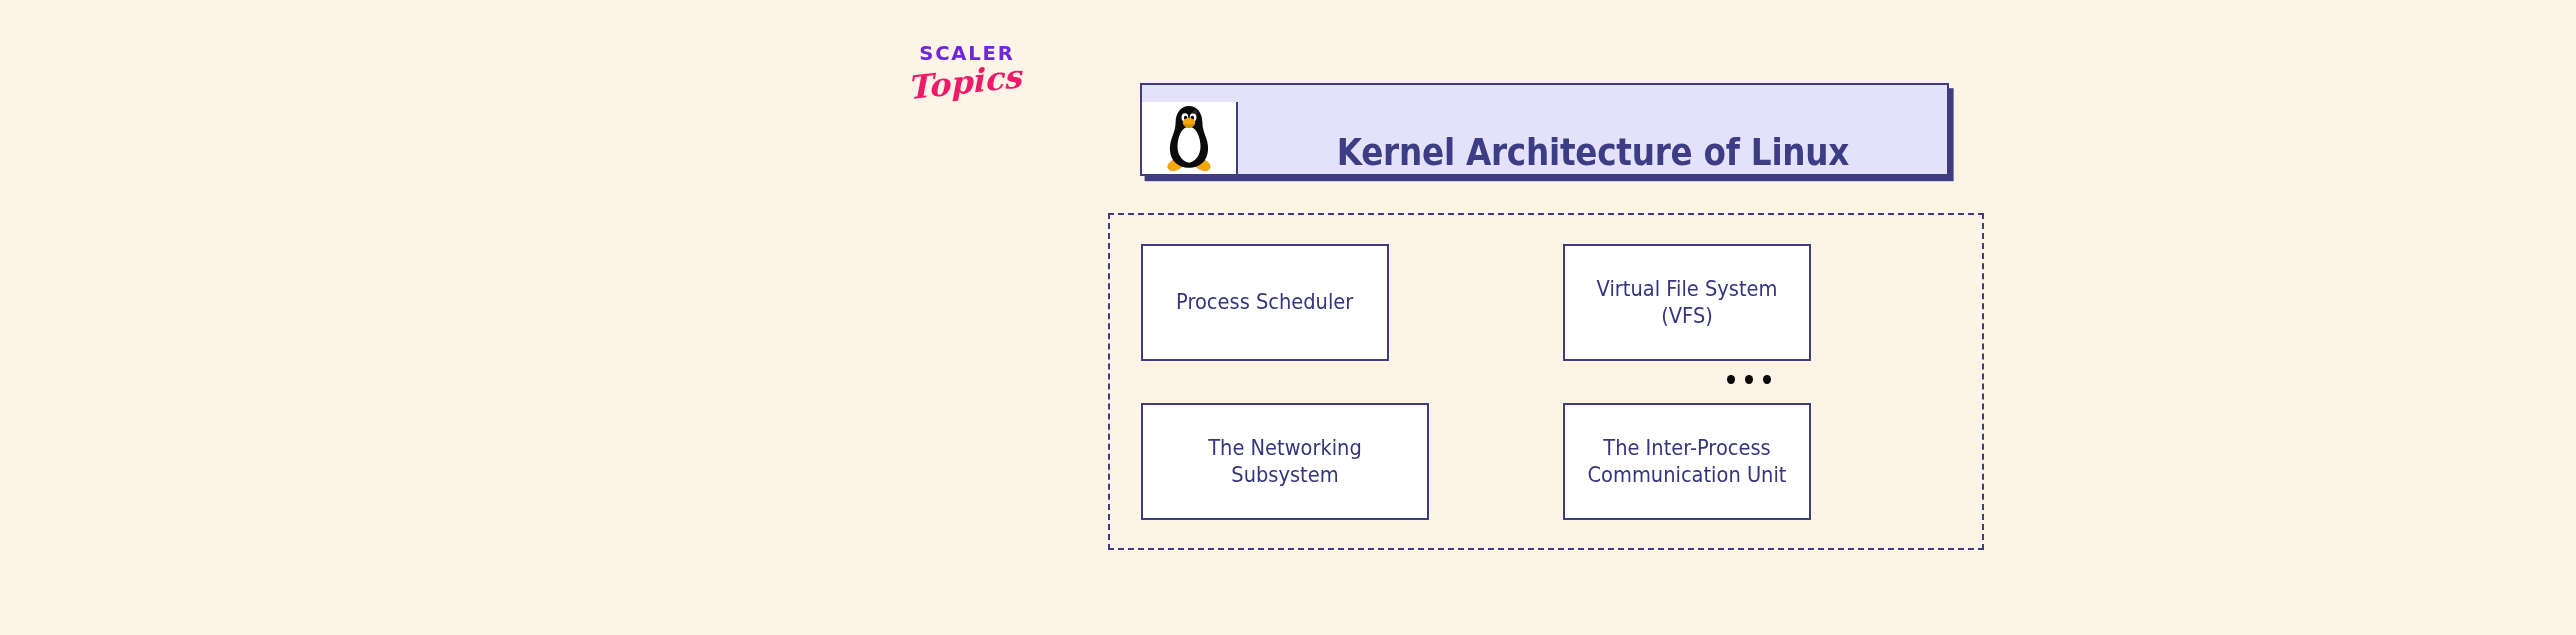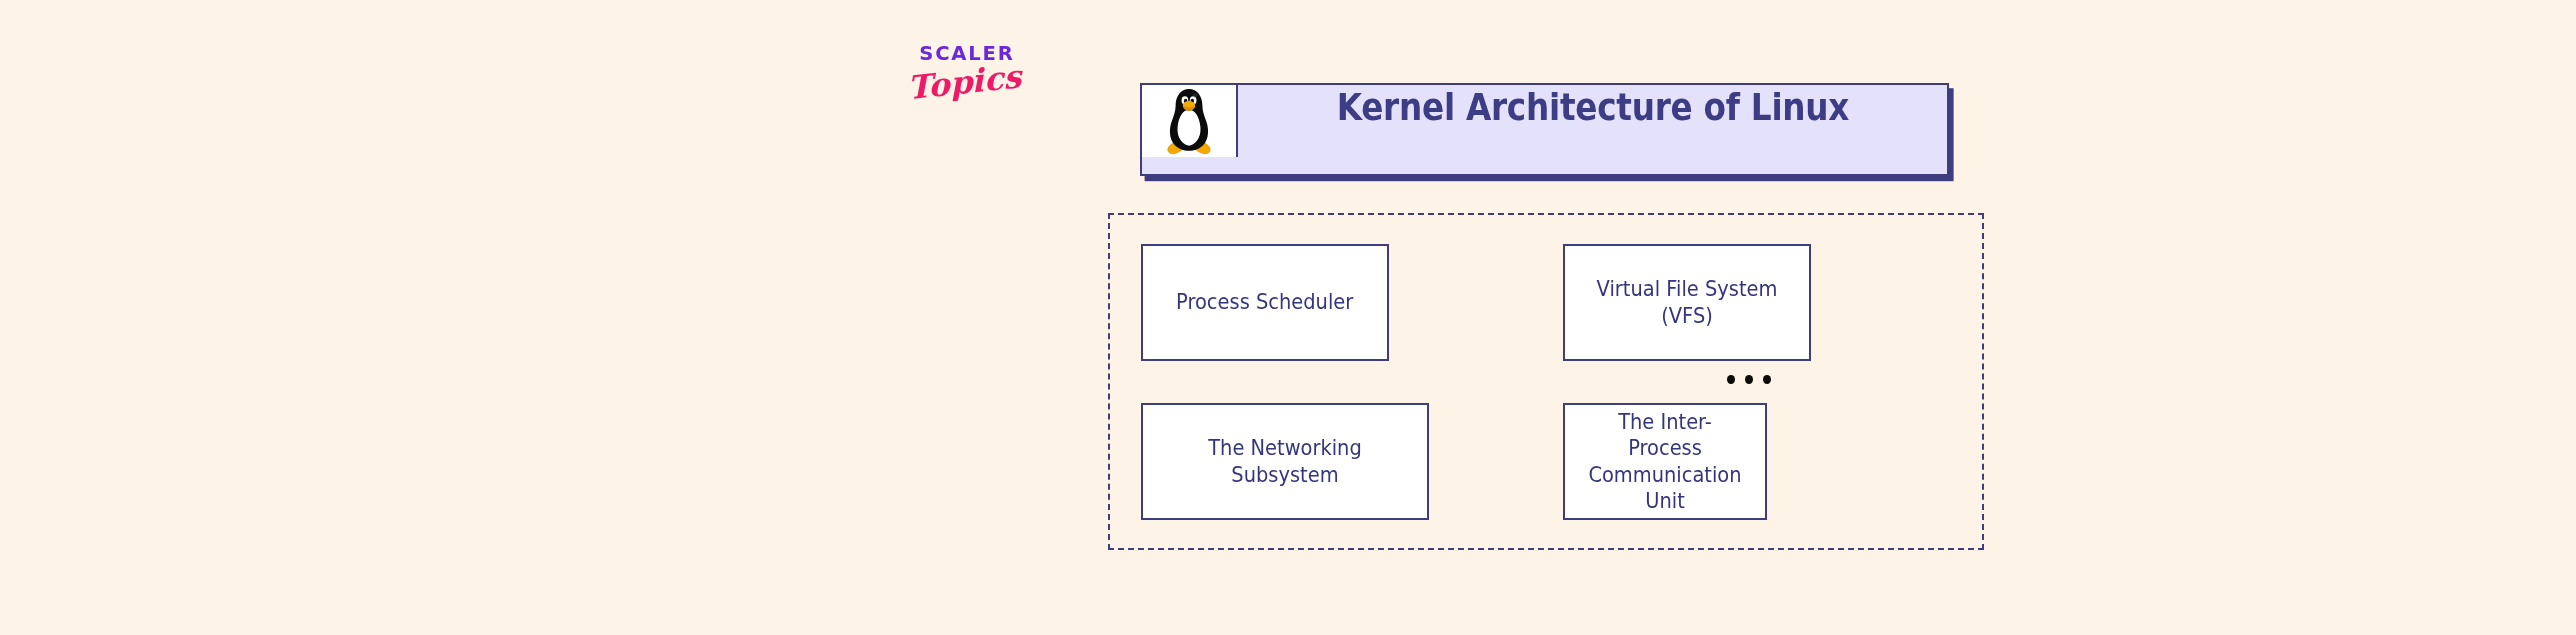--- a/index.html
+++ b/index.html
@@ -49,21 +49,21 @@
 
   
   #title-banner {
     position: absolute;
     left: 1140px;
     top: 83px;
     width: 809px;
     height: 93px;
     box-sizing: border-box;
     display: flex;
-    align-items: flex-start;
+    align-items: flex-end;
     border: 2.6px solid #3D3D80;
     box-shadow: 4.6px 5.2px 0 0 #3D3D80;
     background: #E4E2FA;
   }
   #tux-panel {
     width: 94px;
     flex: 0 0 94px;
     background: #FFFFFF;
     border-right: 2.6px solid #3D3D80;
     display: flex;
@@ -119,21 +119,21 @@
     line-height: 1.22;
     color: #35357E;
     transform: scaleX(0.9);
     transform-origin: center;
     padding: 0 7.2px;
   }
 
   #box-process-scheduler { left: 1141px; top: 244px;  width: 248px; height: 117px; justify-content: center; }
   #box-vfs              { left: 1563px; top: 244px;  width: 248px; height: 117px; }
   #box-networking       { left: 1141px; top: 403px;  width: 288px; height: 117px; }
-  #box-ipc              { left: 1563px; top: 403px;  width: 204px; height: 117px; }
+  #box-ipc              { left: 1563px; top: 403px;  width: 248px; height: 117px; }
 
   
   #ellipsis {
     position: absolute;
     left: 1727px;
     top: 372px;
     width: 44px;
     height: 15.5px;
     display: flex;
     align-items: center;

